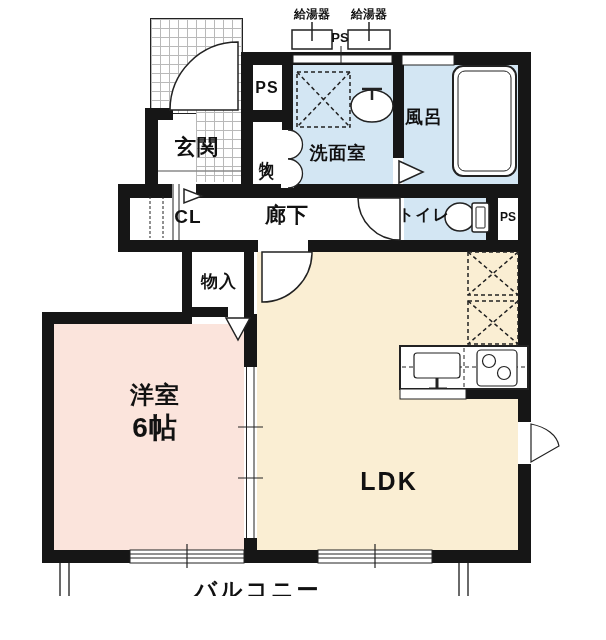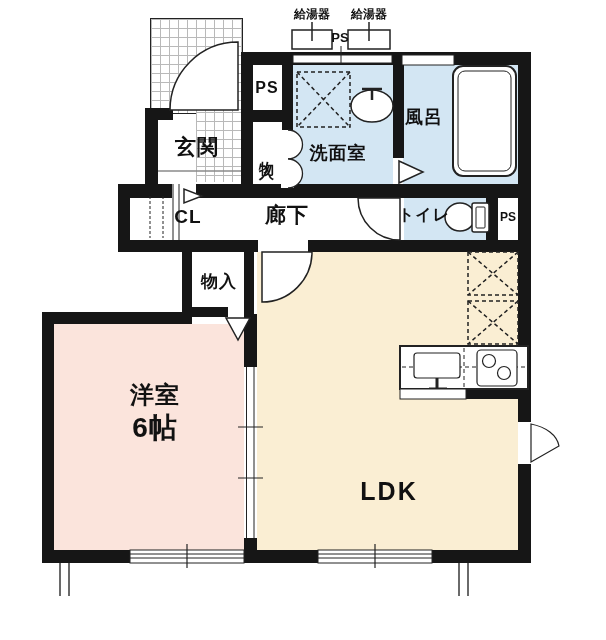--- a/index.html
+++ b/index.html
@@ -188,15 +188,16 @@
   <div class="lbl" style="left:197px;top:146px;font-size:21px;">玄関</div>
   <div class="lbl" style="left:338px;top:153px;font-size:18px;">洗面室</div>
   <div class="lbl" style="left:424px;top:117px;font-size:18px;">風呂</div>
   <div class="lbl" style="left:144px;top:216px;font-size:19px;margin-left:44px;">CL</div>
   <div class="lbl" style="left:287px;top:214px;font-size:21px;">廊下</div>
   <div class="lbl" style="left:424px;top:216px;font-size:16px;font-family:Liberation Mono, monospace;">トイレ</div>
   <div class="lbl lbl-sm" style="left:508px;top:217px;font-size:12px;">PS</div>
   <div class="lbl" style="left:219px;top:281px;font-size:17px;">物入</div>
   <div class="lbl" style="left:155px;top:395px;font-size:24px;">洋室</div>
   <div class="lbl" style="left:155px;top:428px;font-size:28px;">6帖</div>
-  <div class="lbl" style="left:389px;top:491px;font-size:25px;letter-spacing:2px;">LDK</div>
+  <div class="lbl" style="left:389px;top:481px;font-size:25px;letter-spacing:2px;">LDK</div>
+  <div class="lbl" style="left:258px;top:590px;font-size:22px;letter-spacing:3px;">バルコニー</div>
 
 </div>
 
 </body></html>

